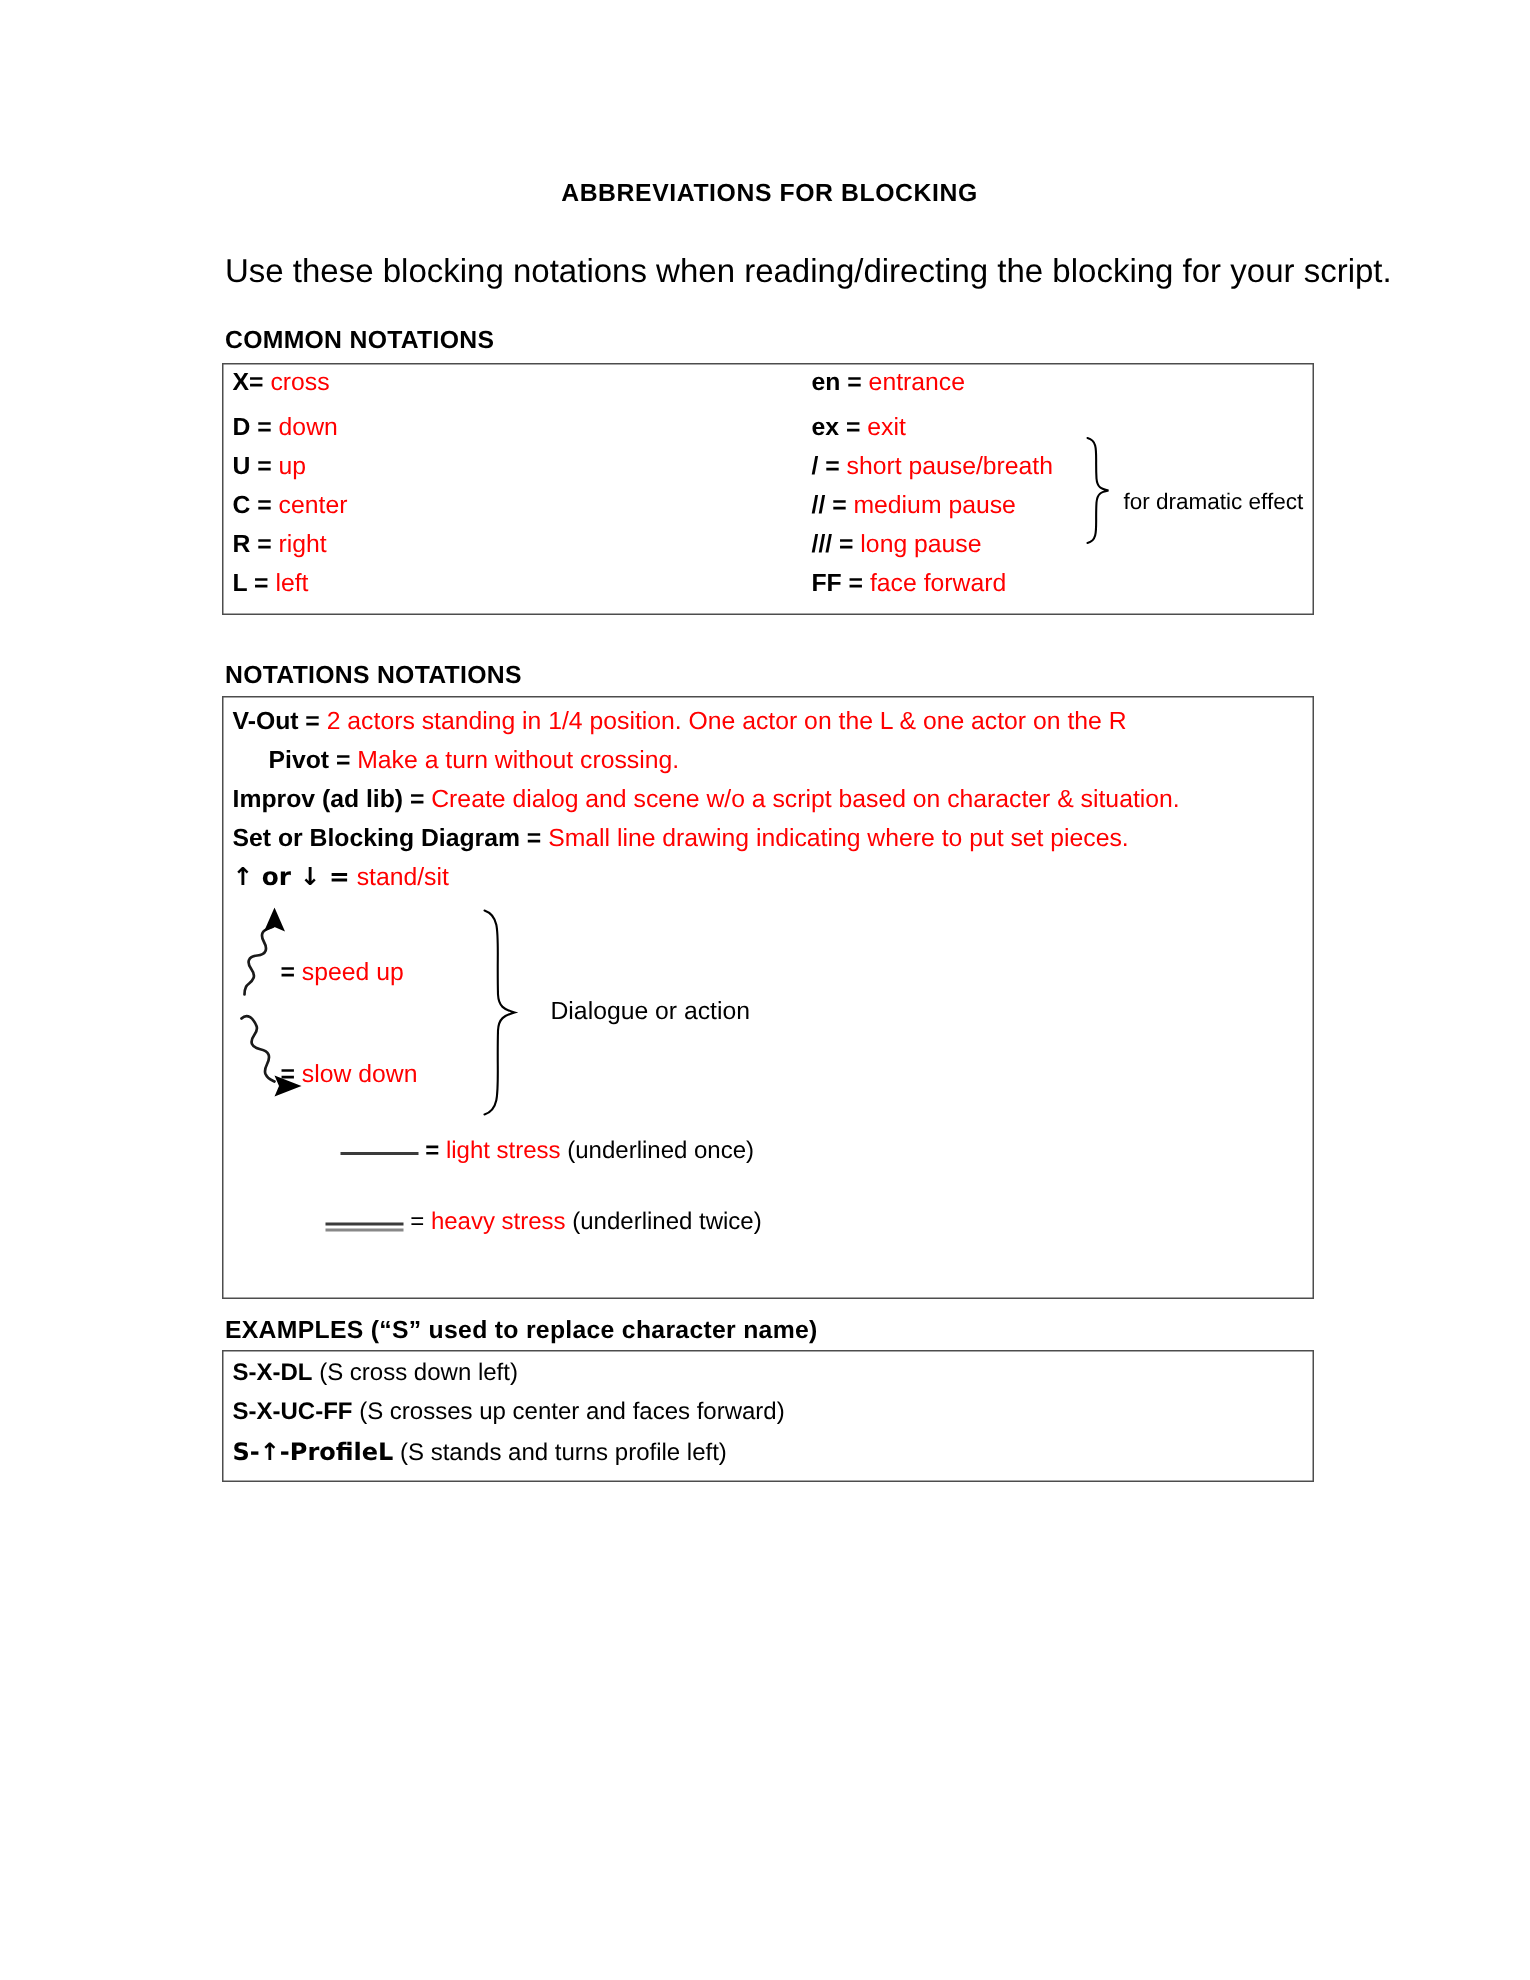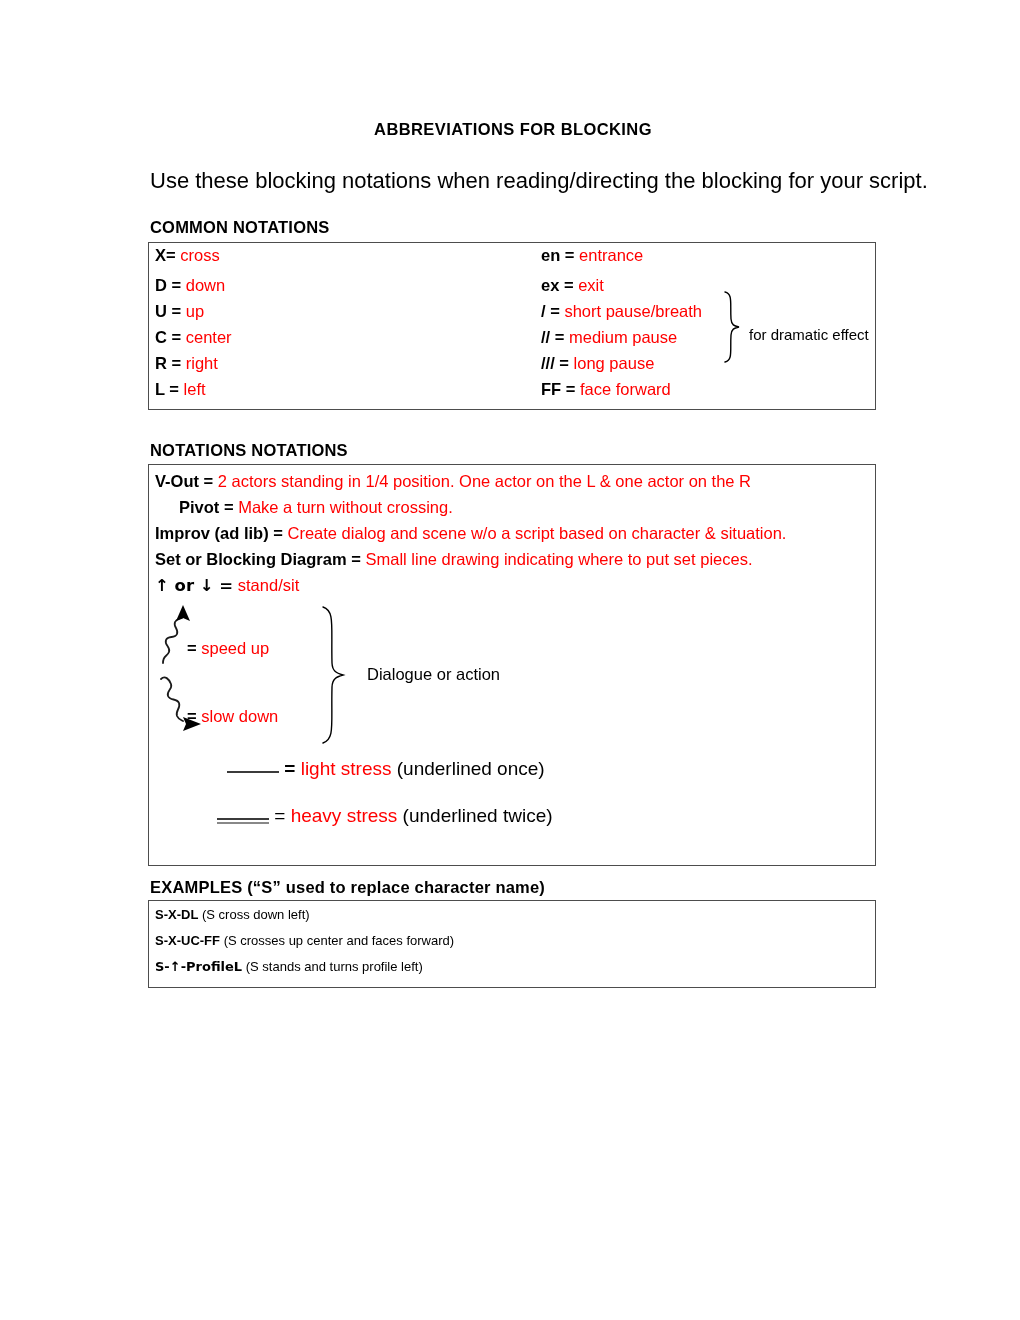--- a/index.html
+++ b/index.html
@@ -86,21 +86,21 @@
 
   
   .ar { left: 6px; font-size: 16.5px; white-space: nowrap; line-height: 1; position: absolute; }
   .ar0 { top: 8px; }
   .ar1 { top: 34px; margin-left: 24px; }
   .ar2 { top: 60px; }
   .ar3 { top: 86px; }
   .ar4 { top: 112px; }
 
   
-  .er { left: 6px; font-size: 13px; white-space: nowrap; line-height: 1; position: absolute; text-align: center; }
+  .er { left: 6px; font-size: 16px; white-space: nowrap; line-height: 1; position: absolute; text-align: center; }
   .er0 { top: 7px; }
   .er1 { top: 33px; }
   .er2 { top: 59px; }
 
   
   .brace-dramatic {
     position: absolute;
     left: 573px;
     top: 48px;
     width: 24px;
@@ -138,21 +138,21 @@
     position: absolute;
     left: 218px;
     top: 200px;
     font-size: 16.5px;
     color: #000;
     white-space: nowrap;
   }
 
   .stress-row {
     position: absolute;
-    font-size: 19px;
+    font-size: 16px;
     white-space: nowrap;
     line-height: 1;
   }
   #stress-light { left: 78px; top: 291px; }
   #stress-heavy { left: 68px; top: 338px; }
 
   .ul-mark {
     display: inline-block;
     width: 52px;
     height: 1em;

